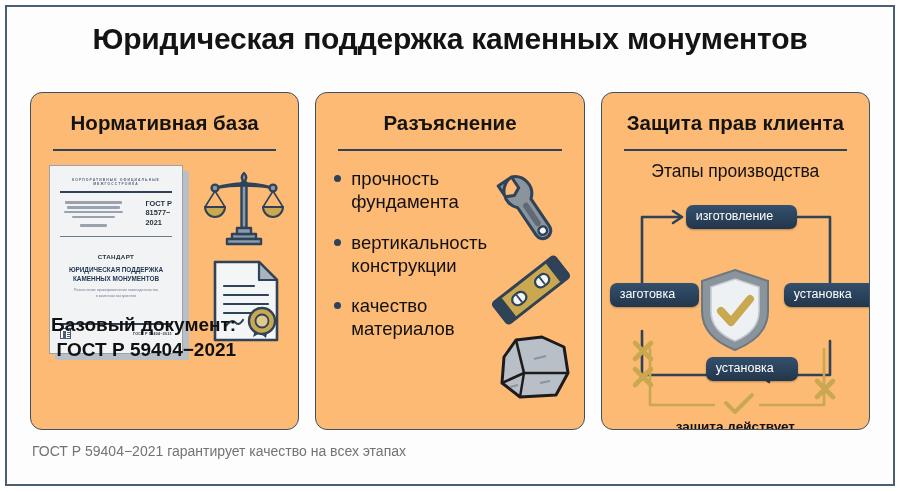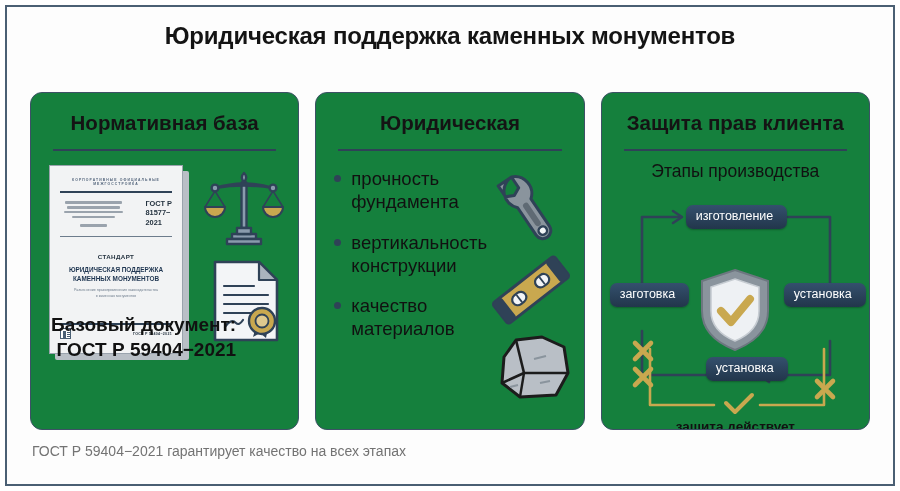--- a/index.html
+++ b/index.html
@@ -19,38 +19,38 @@
     width:890px;height:481px;
     border:2px solid #4a5f73;
     background:#fdfdfd;
     box-sizing:border-box;
   }
 
   .title{
     position:absolute;
     left:0;top:22px;width:900px;
     text-align:center;
-    font-size:24px;
+    font-size:30px;
     font-weight:700;
     color:#141414;
     letter-spacing:-0.2px;
     white-space:nowrap;
   }
 
   
   .panels{
     position:absolute;
     left:30px;top:92px;
     width:840px;height:338px;
     display:flex;
     gap:16px;
   }
   .panel{
     flex:1 1 0;
-    background:#15803d;
+    background:#fdba74;
     border:1.6px solid #3d5166;
     border-radius:12px;
     box-sizing:border-box;
     position:relative;
     overflow:hidden;
   }
   .panel-title{
     text-align:center;
     font-size:20.5px;
     font-weight:700;
@@ -171,21 +171,21 @@
     text-align:center;font-size:17.5px;color:#111;
     margin-top:10px;font-weight:400;
   }
   .flow-svg{position:absolute;left:0;top:30px;}
   .badge{
     position:absolute;
     background:linear-gradient(180deg,#34506d 0%,#22364b 100%);
     color:#ffffff;
     font-size:12.5px;
     border-radius:7px;
-    padding:5px 14px 6px 10px;
+    padding:5px 24px 6px 10px;
     white-space:nowrap;
     box-shadow:0 1px 2px rgba(0,0,0,.28);
     line-height:1;
   }
   .b-izg{left:84px;top:44px;}
   .b-zag{left:8px;top:122px;}
   .b-ust1{left:182px;top:122px;}
   .b-ust2{left:104px;top:196px;}
   .flow-note{
     position:absolute;left:0;width:100%;top:258px;
@@ -290,21 +290,21 @@
         </div>
 
         <div class="p1-caption">
           <div>Базовый документ:</div>
           <div>ГОСТ Р 59404−2021</div>
         </div>
       </div>
     </div>
 
     <div class="panel">
-      <div class="panel-title">Юридическая</div>
+      <div class="panel-title">Разъяснение</div>
       <div class="panel-rule"></div>
 
       <div class="p2-body">
         <div class="bullets">
           <div class="bullet">
             <span class="dot"></span>
             <span class="btxt" style="white-space:pre-line">прочность
 фундамента</span>
           </div>
           <div class="bullet">

